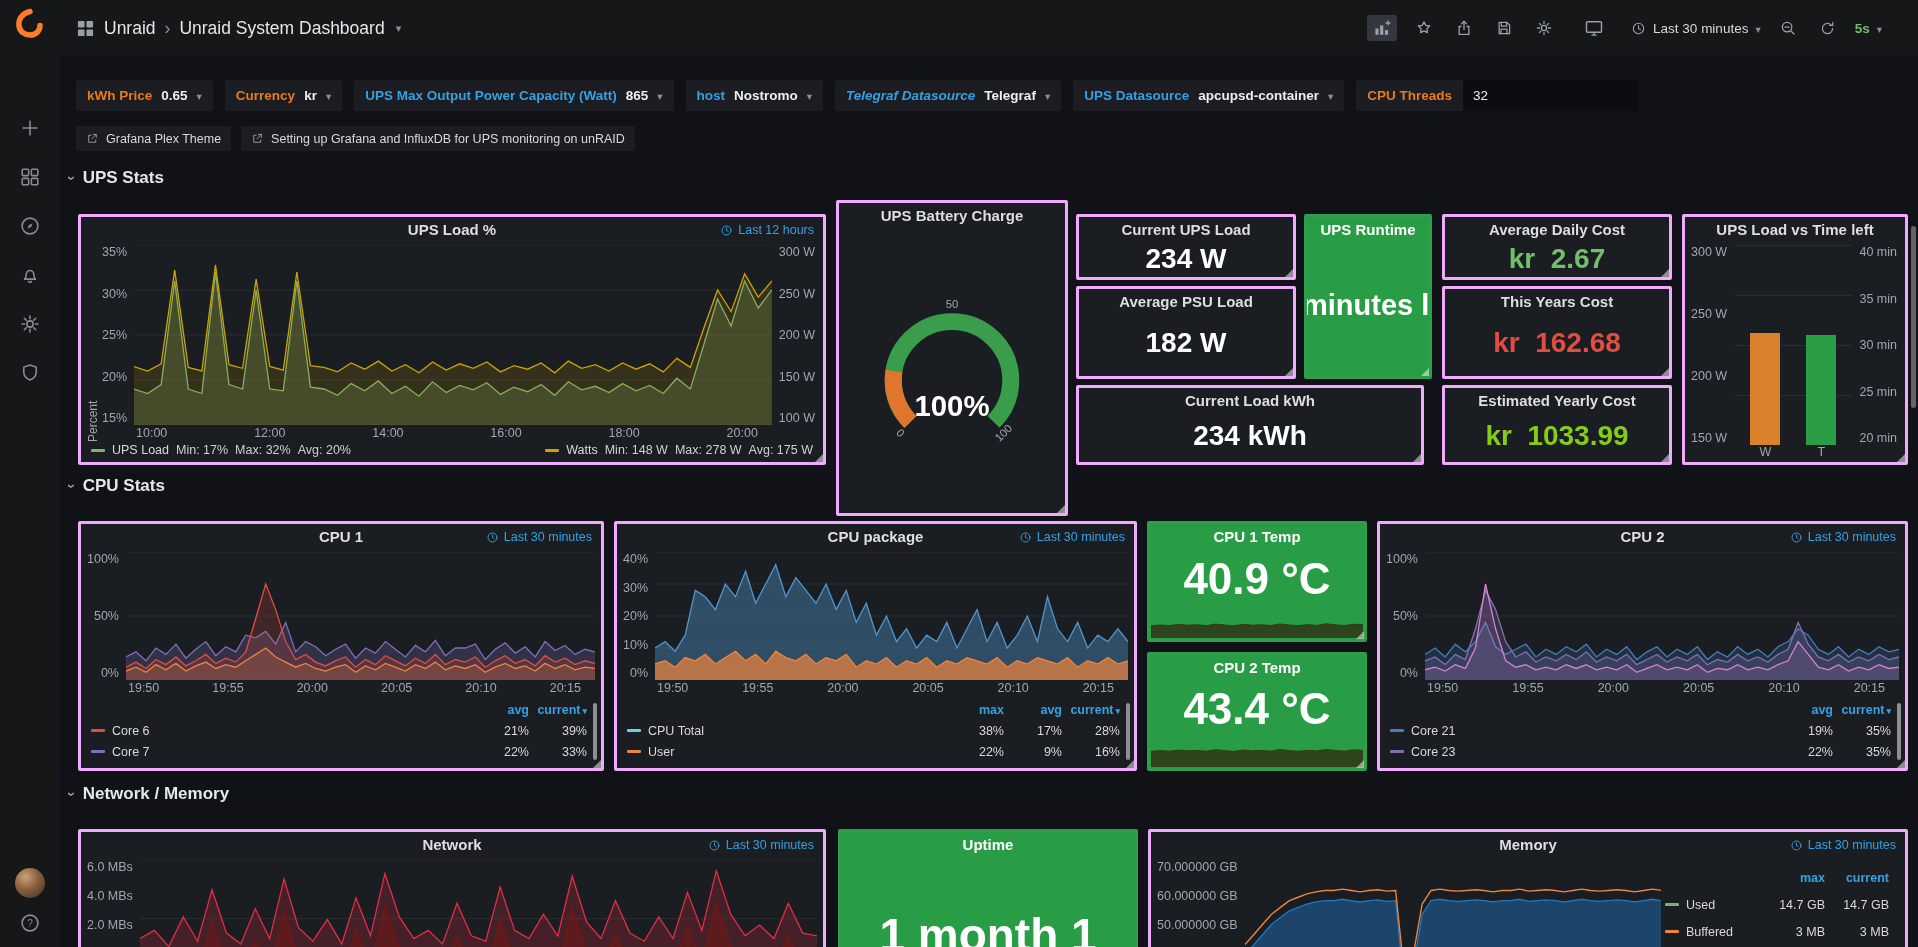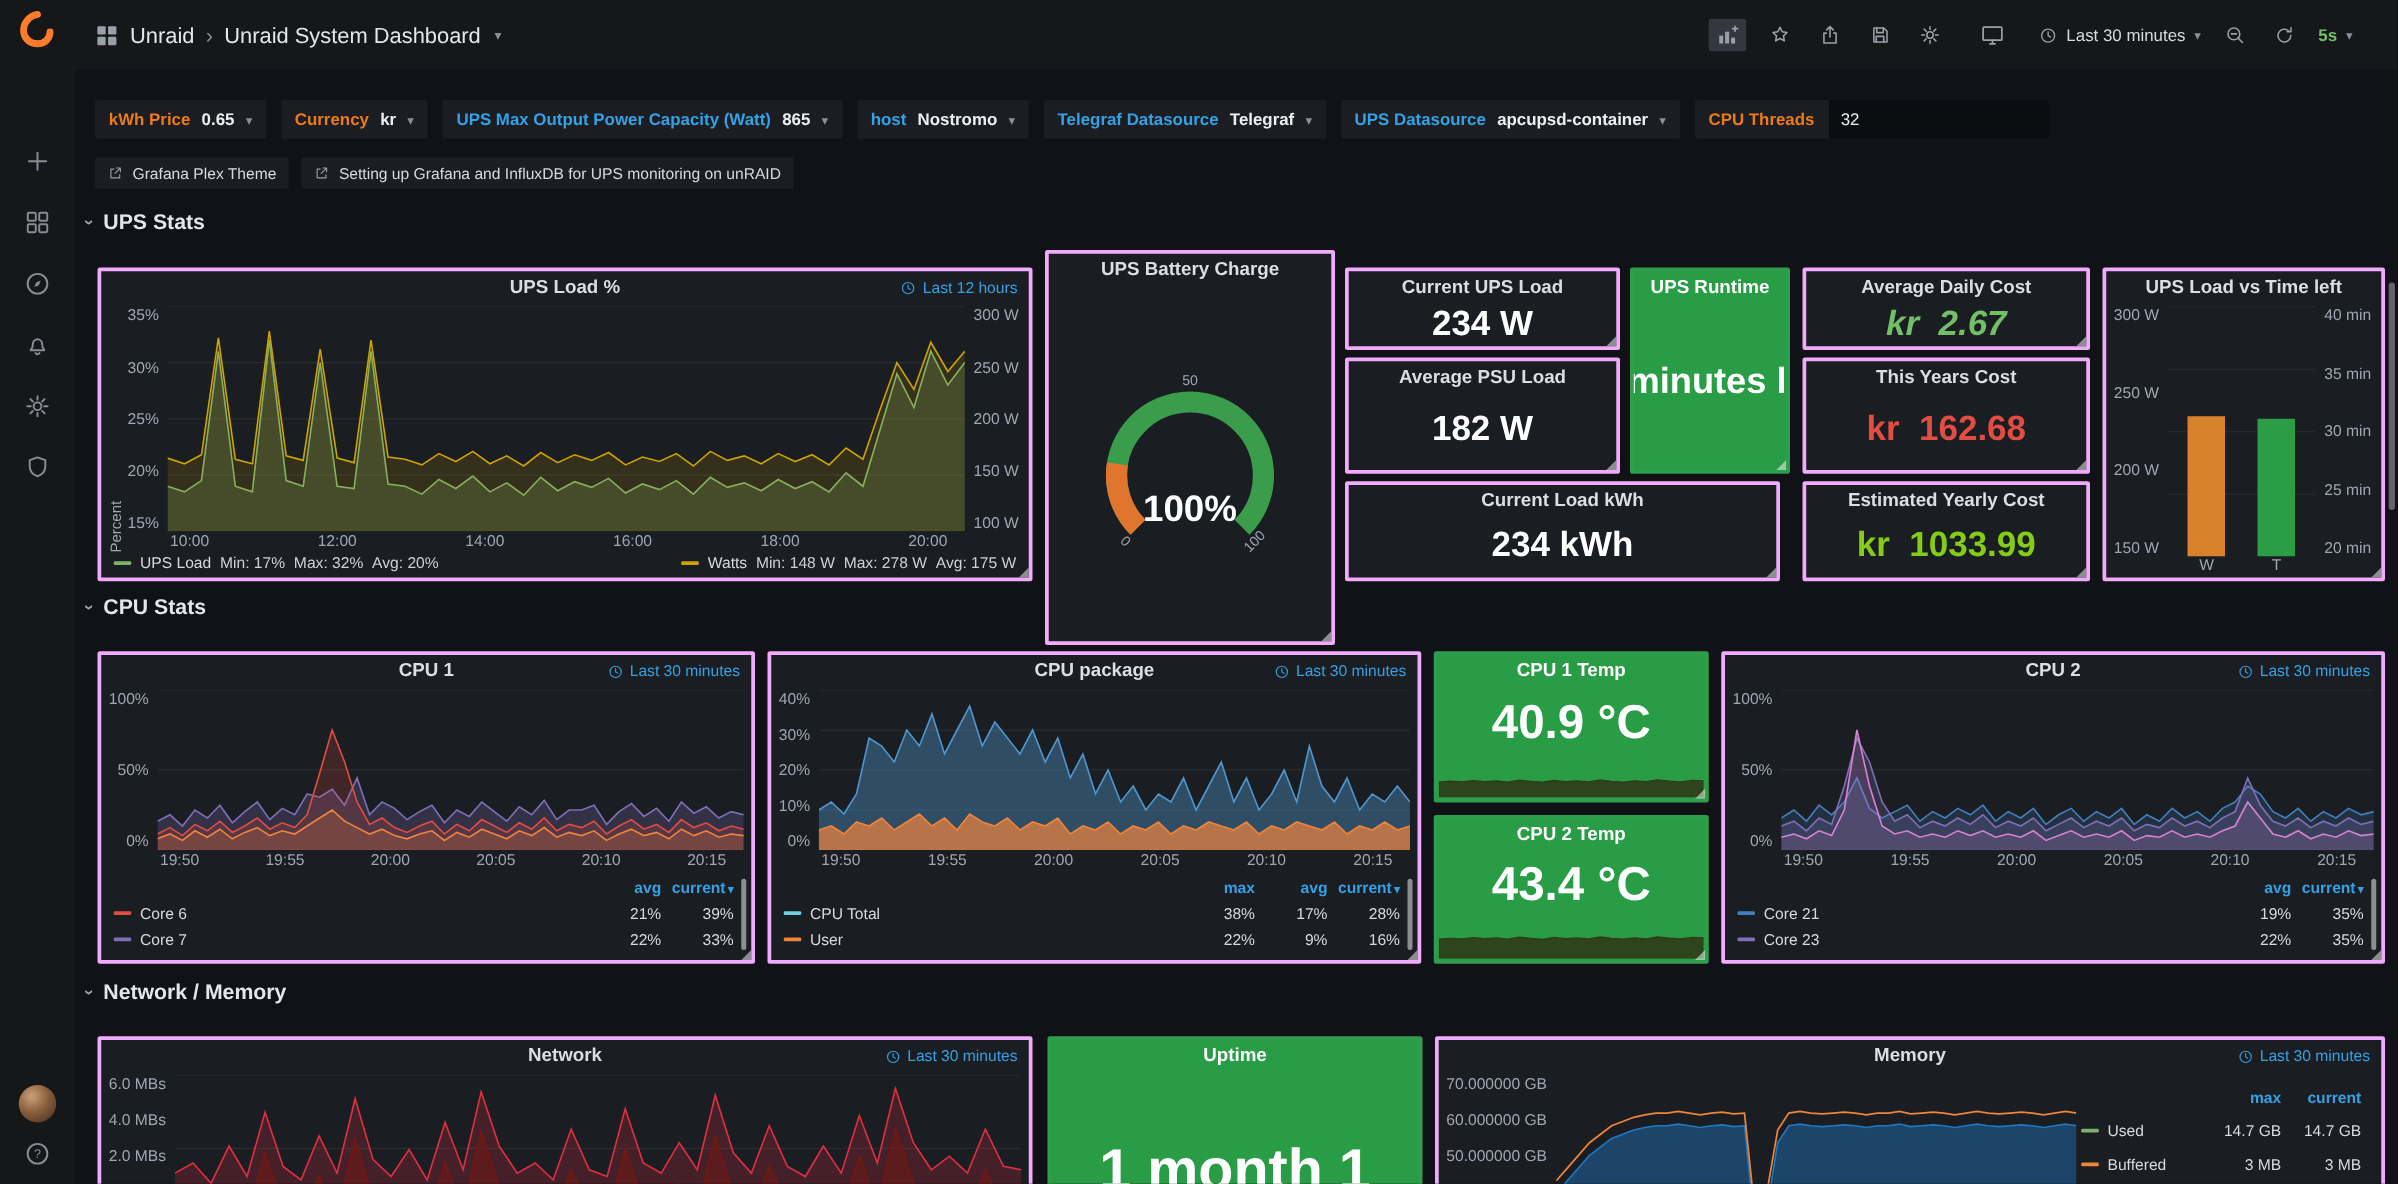--- a/index.html
+++ b/index.html
@@ -85,21 +85,21 @@
   .scaret{font-size:9px;margin-left:2px}
   .lscroll{position:absolute;right:4px;top:6px;bottom:8px;width:4px;background:rgba(255,255,255,0.5);border-radius:2px}
 
   .mem-legend{flex:0 0 auto;width:238px;padding:4px 10px 0 4px;font-size:12.5px}
   .mem-legend .lrow{height:27px}
   .mem-legend .lcell{width:64px}
 
   .stat-value{flex:1;display:flex;align-items:center;justify-content:center;font-size:28px;font-weight:700;
               color:#fff;white-space:pre;padding-bottom:5px}
   .run-value{font-size:29px;line-height:1.04;text-align:center;padding:0 6px 8px}
-  .temp-value{font-size:38px}
+  .temp-value{font-size:44px}
   .spark{height:26px;margin:0 1px 1px;position:relative;flex:0 0 auto}
   .uptime-val{margin-top:54px;text-align:center;font-size:46px;font-weight:700;color:#fff;line-height:1}
 
   .gauge-wrap{flex:1;display:flex;align-items:center;justify-content:center;min-height:0;padding-bottom:4px}
   .gauge-svg{height:100%;max-width:100%}
   .gtick{fill:#9fa7b3;font-size:10px;text-anchor:middle}
   .gvalue{fill:#fff;font-size:26px;font-weight:700;text-anchor:middle}
 
   .bars-plot{flex:1;display:flex;align-items:flex-end;justify-content:center;gap:26px;
              background-image:linear-gradient(rgba(255,255,255,0.07) 1px,transparent 1px);background-size:100% 25%}
@@ -270,21 +270,21 @@
     <span class="vlabel" style="color: rgb(51, 162, 229);">UPS Max Output Power Capacity (Watt)</span>
     <span class="vvalue">865</span>
     <span class="vcaret">▾</span>
   </div>
   <div class="varpill">
     <span class="vlabel" style="color: rgb(51, 162, 229);">host</span>
     <span class="vvalue">Nostromo</span>
     <span class="vcaret">▾</span>
   </div>
   <div class="varpill">
-    <span class="vlabel" style="color: rgb(51, 162, 229);">Telegraf Datasource</span>
+    <span class="vlabel" style="color: rgb(51, 162, 229); font-style: italic;">Telegraf Datasource</span>
     <span class="vvalue">Telegraf</span>
     <span class="vcaret">▾</span>
   </div>
   <div class="varpill">
     <span class="vlabel" style="color: rgb(51, 162, 229);">UPS Datasource</span>
     <span class="vvalue">apcupsd-container</span>
     <span class="vcaret">▾</span>
   </div>
   <div class="varpill">
     <span class="vlabel" style="color: rgb(235, 123, 24);">CPU Threads</span>
@@ -422,21 +422,21 @@
 </div>
 
 <div class="panel" style="left:1076px;top:385px;width:348px;height:80px">
   <div class="ptitle">Current Load kWh</div>
   <div class="stat-value">234 kWh</div>
   <div class="rsz"></div>
 </div>
 
 <div class="panel" style="left:1442px;top:214px;width:230px;height:66px">
   <div class="ptitle">Average Daily Cost</div>
-  <div class="stat-value" style="color: rgb(115, 191, 105); font-style: italic;">kr  2.67</div>
+  <div class="stat-value" style="color: rgb(115, 191, 105);">kr  2.67</div>
   <div class="rsz"></div>
 </div>
 
 <div class="panel" style="left:1442px;top:286px;width:230px;height:93px">
   <div class="ptitle">This Years Cost</div>
   <div class="stat-value" style="color: rgb(226, 77, 66);">kr  162.68</div>
   <div class="rsz"></div>
 </div>
 
 <div class="panel" style="left:1442px;top:385px;width:230px;height:80px">

